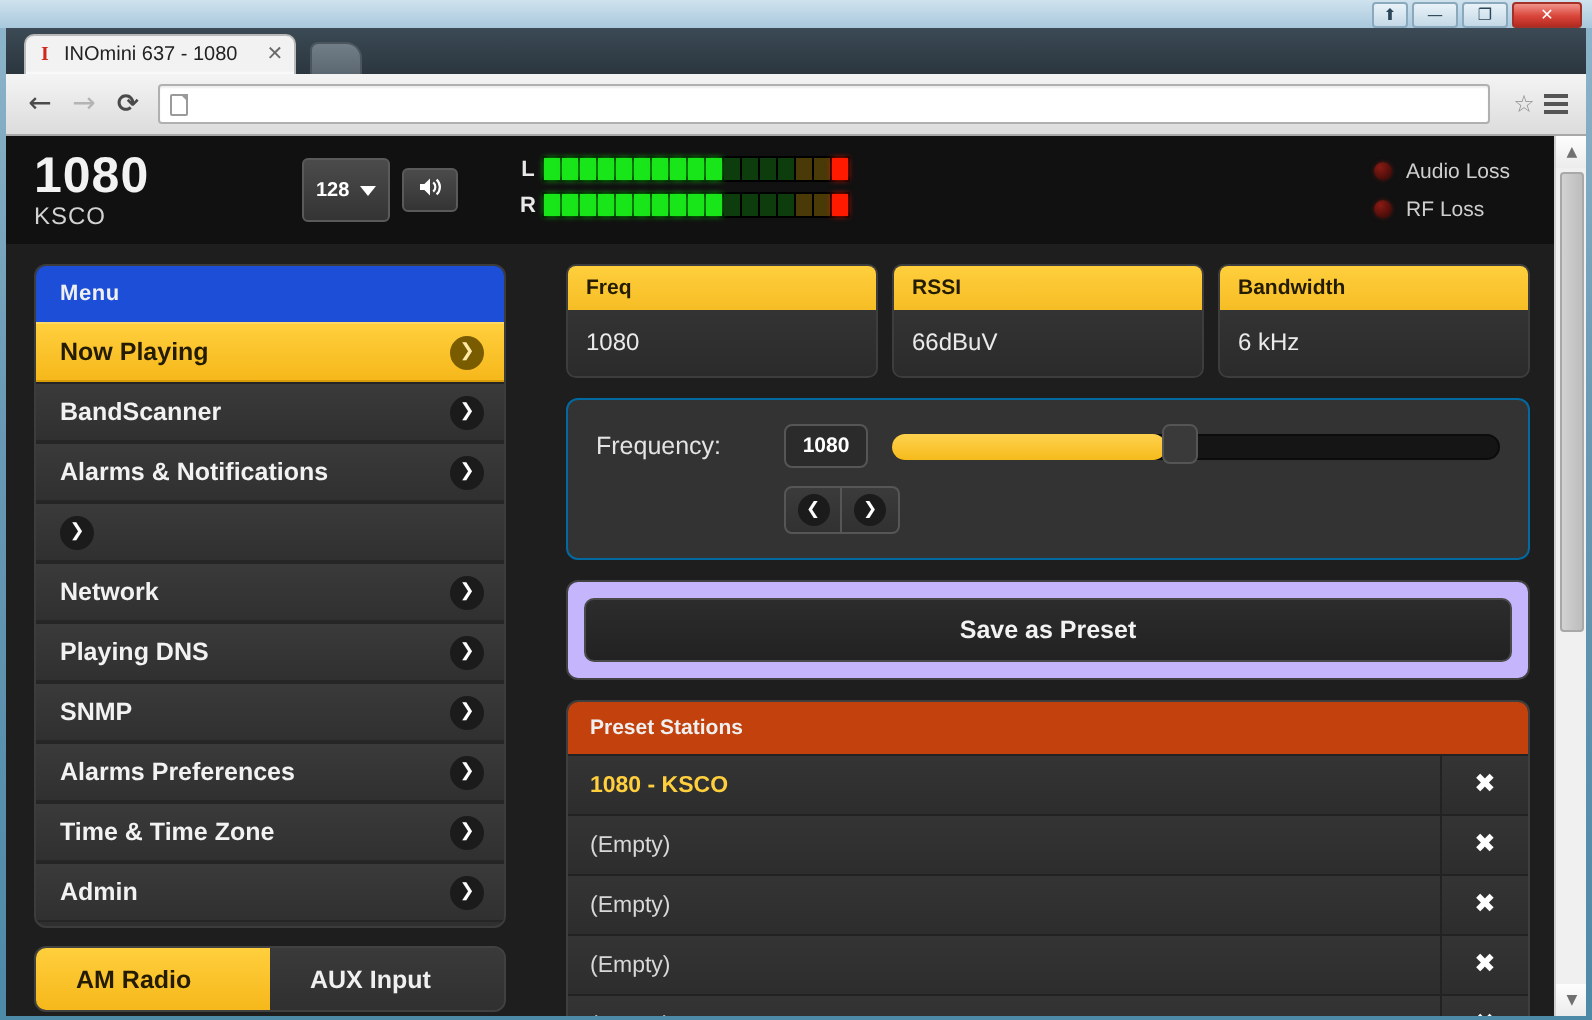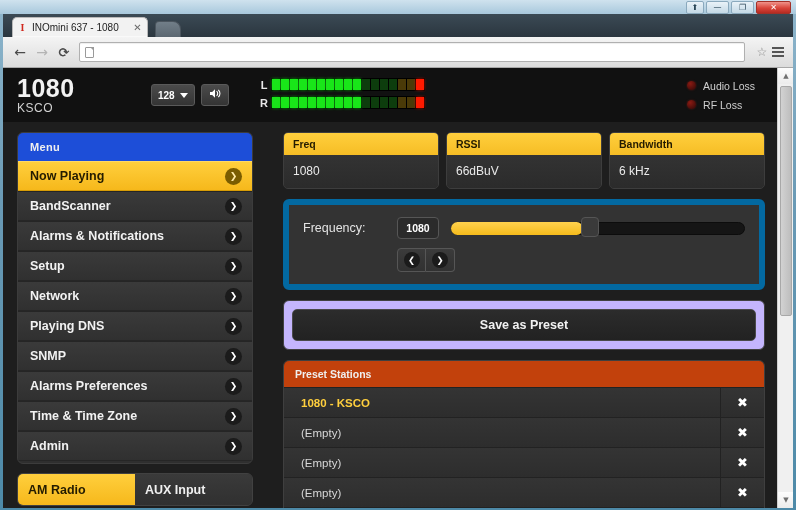--- a/index.html
+++ b/index.html
@@ -166,21 +166,21 @@
   .brand-freq {
     font-size: 25px; font-weight: bold; color: #f2f2f2;
     line-height: 26px; letter-spacing: .5px;
   }
   .brand-call {
     font-size: 12px; color: #d2d2d2; line-height: 14px;
     letter-spacing: .5px;
   }
   .hdr-controls { display: flex; gap: 6px; align-items: center; margin-left: 18px; }
   .bitrate-select {
-    height: 22px; min-width: 44px;
+    height: 32px; min-width: 44px;
     background: linear-gradient(180deg,#4b4b4b 0%,#343434 100%);
     border: 1px solid #5a5a5a; border-radius: 3px;
     display: flex; align-items: center; gap: 5px;
     padding: 0 6px;
     color: #fff; font-size: 10px; font-weight: bold;
   }
   .chev-down {
     width: 0; height: 0;
     border-left: 4px solid transparent; border-right: 4px solid transparent;
     border-top: 5px solid #fff;
@@ -276,21 +276,21 @@
     display: flex;
     background: #2f2f2f;
     border: 1px solid #414141;
     border-radius: 6px;
     overflow: hidden;
     height: 33px;
   }
   .in-tab {
     flex: 1 1 50%;
     display: flex; align-items: center;
-    padding-left: 10px;
+    padding-left: 20px;
     font-size: 12.5px; font-weight: bold;
     color: #f0f0f0;
     background: linear-gradient(180deg,#3a3a3a 0%,#303030 100%);
   }
   .in-tab.active {
     background: linear-gradient(180deg,#ffcf3d 0%,#f6b81b 100%);
     color: #241c00;
   }
 
   
@@ -311,21 +311,21 @@
   }
   .stat-val {
     color: #eaeaea; font-size: 12px;
     padding: 9px 9px 10px 9px;
     background: linear-gradient(180deg,#333 0%,#2b2b2b 100%);
   }
 
   .panel {
     margin-top: 10px;
     background: #333;
-    border: 6px solid #0369a1;
+    border: 1px solid #0369a1;
     border-radius: 6px;
     padding: 12px 14px;
   }
   .freq-row { display: flex; align-items: center; gap: 12px; }
   .freq-label { color: #e4e4e4; font-size: 12.5px; width: 82px; flex: 0 0 82px; }
   .freq-box {
     width: 42px; height: 22px; flex: 0 0 42px;
     background: #2b2b2b;
     border: 1px solid #565656; border-radius: 4px;
     color: #fff; font-size: 10.5px; font-weight: bold;
@@ -398,21 +398,21 @@
     color: #efefef; font-size: 10.5px; font-weight: bold;
     padding: 7px 11px;
   }
   .preset-row {
     height: 30px;
     display: flex; align-items: center;
     background: linear-gradient(180deg,#343434 0%,#2d2d2d 100%);
     border-top: 1px solid #222;
   }
   .preset-name {
-    flex: 1 1 auto; padding-left: 17px;
+    flex: 1 1 auto; padding-left: 11px;
     font-size: 11.5px; color: #d8d8d8;
   }
   .preset-row.filled .preset-name {
     color: #ffcf3d; font-weight: bold;
   }
   .preset-del {
     width: 44px; flex: 0 0 44px; height: 100%;
     border-left: 1px solid #222;
     display: flex; align-items: center; justify-content: center;
     color: #fff; font-size: 13px; font-weight: bold;
@@ -578,21 +578,20 @@
                   </div>
                   <div class="menu-item">
                     <span class="mi-label">BandScanner</span>
                     <span class="arrow-badge">❯</span>
                   </div>
                   <div class="menu-item">
                     <span class="mi-label">Alarms &amp; Notifications</span>
                     <span class="arrow-badge">❯</span>
                   </div>
                   <div class="menu-item">
-                    <span class="mi-label">Setup</span>
                     <span class="arrow-badge">❯</span>
                   </div>
                   <div class="menu-item">
                     <span class="mi-label">Network</span>
                     <span class="arrow-badge">❯</span>
                   </div>
                   <div class="menu-item">
                     <span class="mi-label">Playing DNS</span>
                     <span class="arrow-badge">❯</span>
                   </div>

